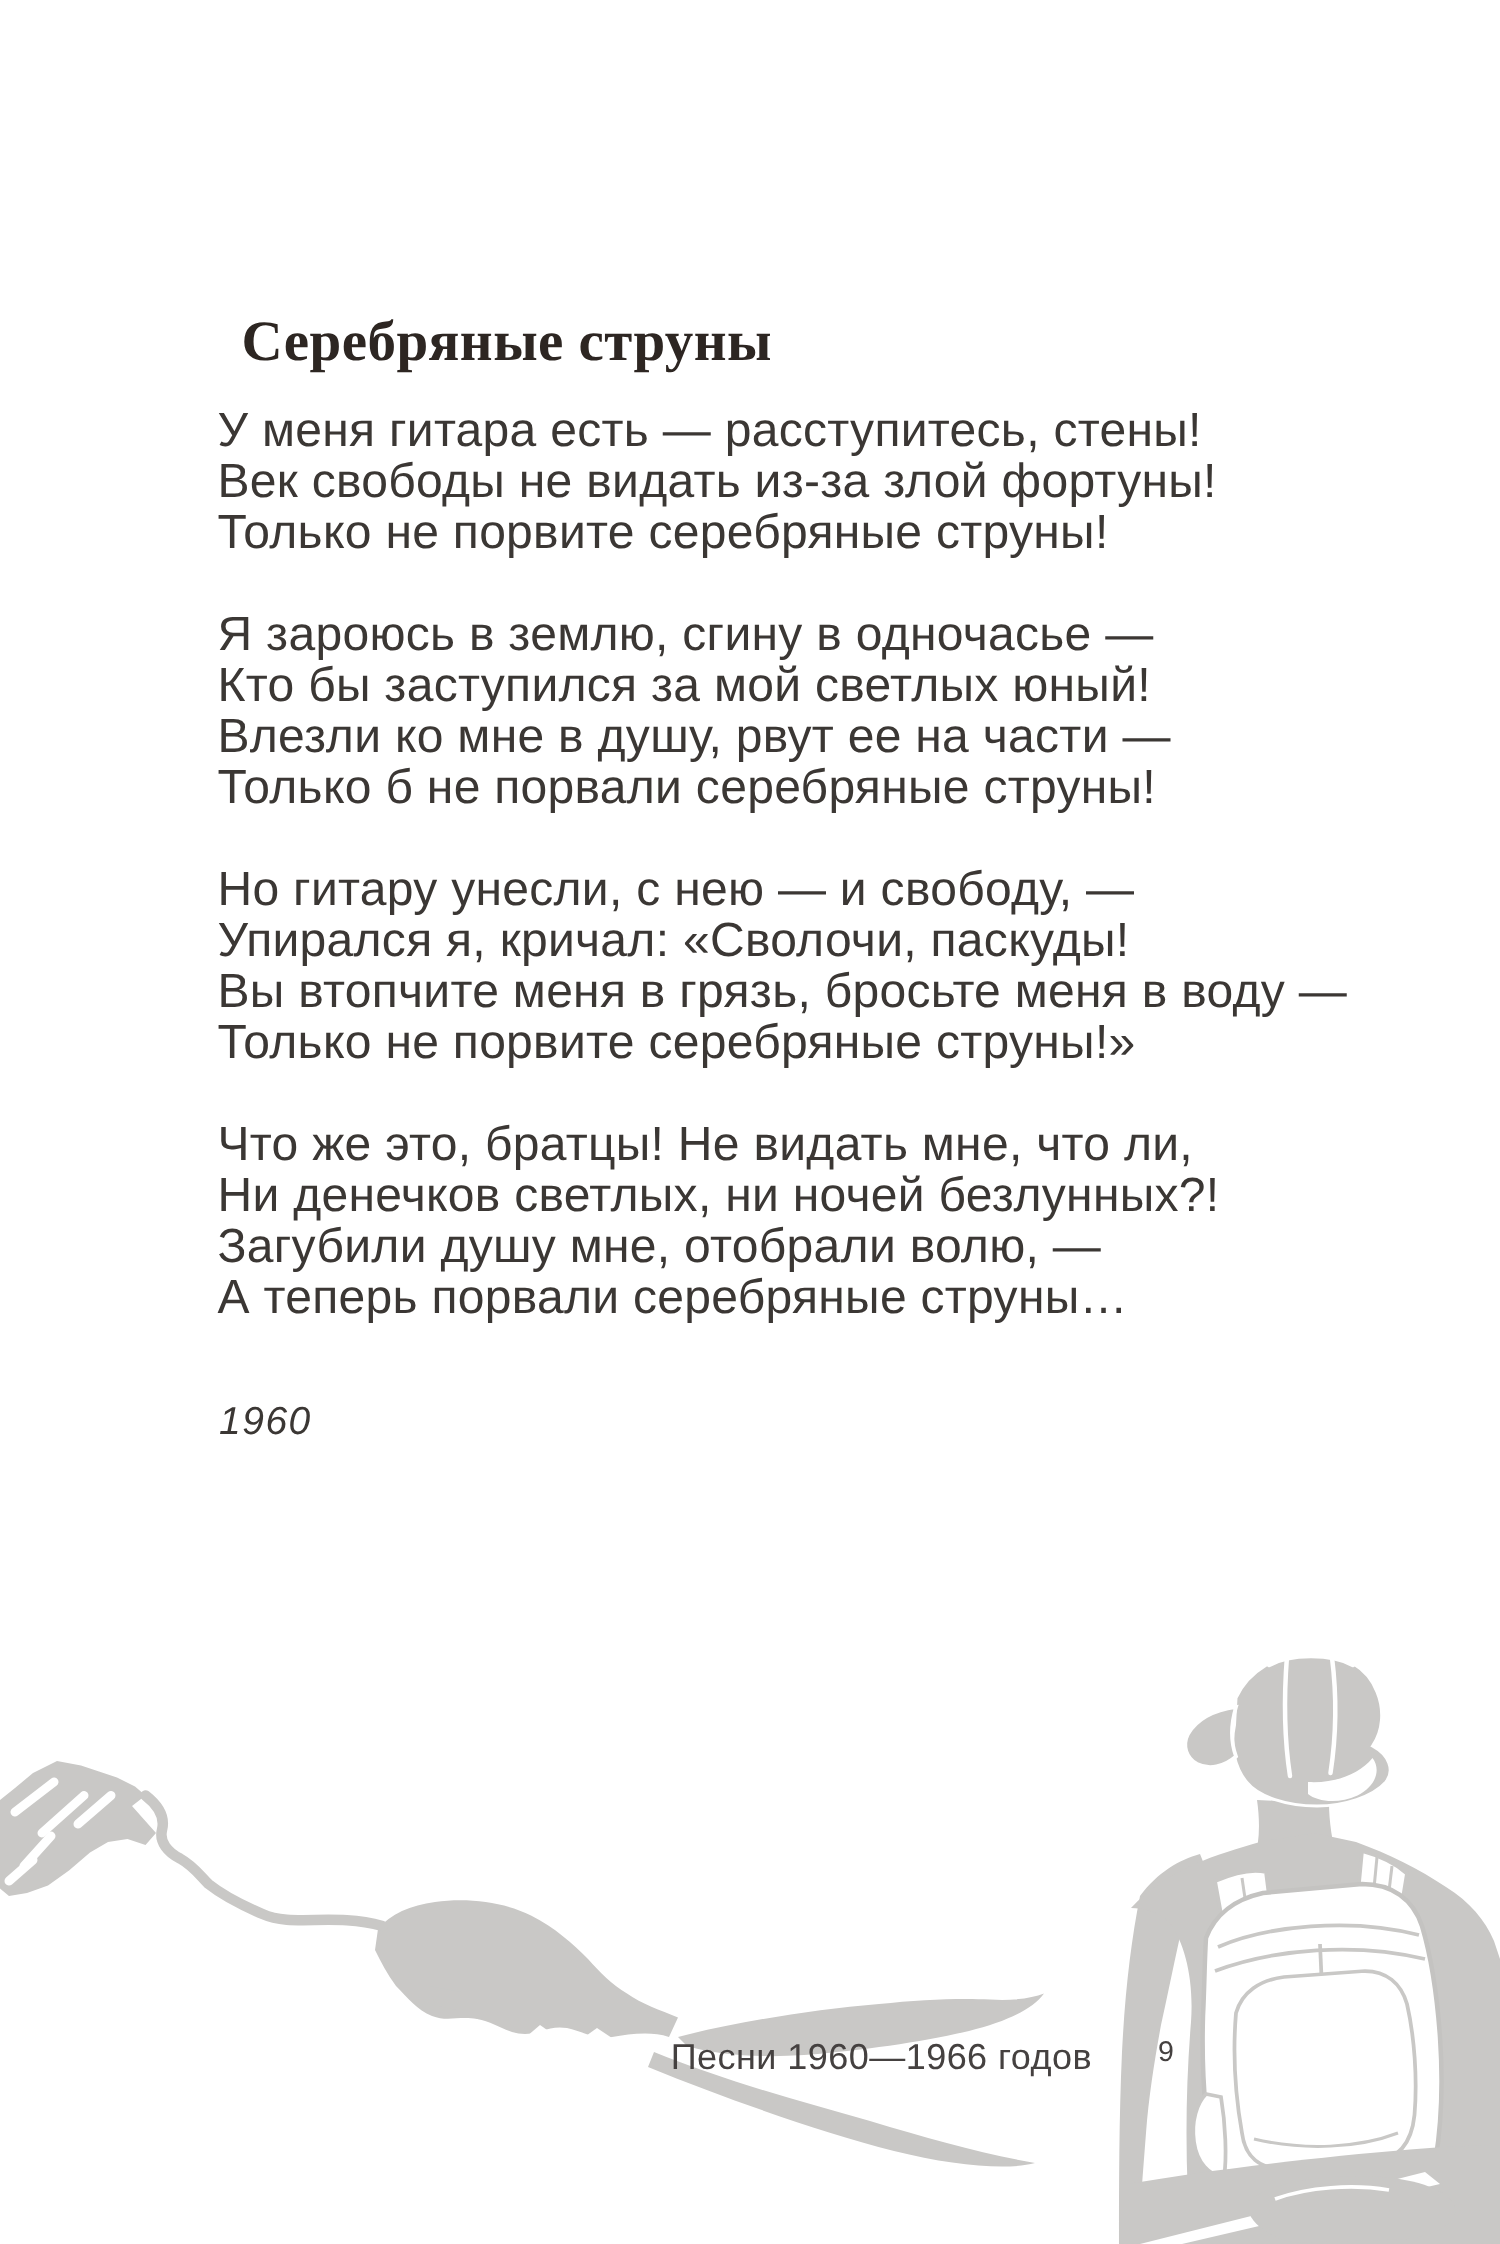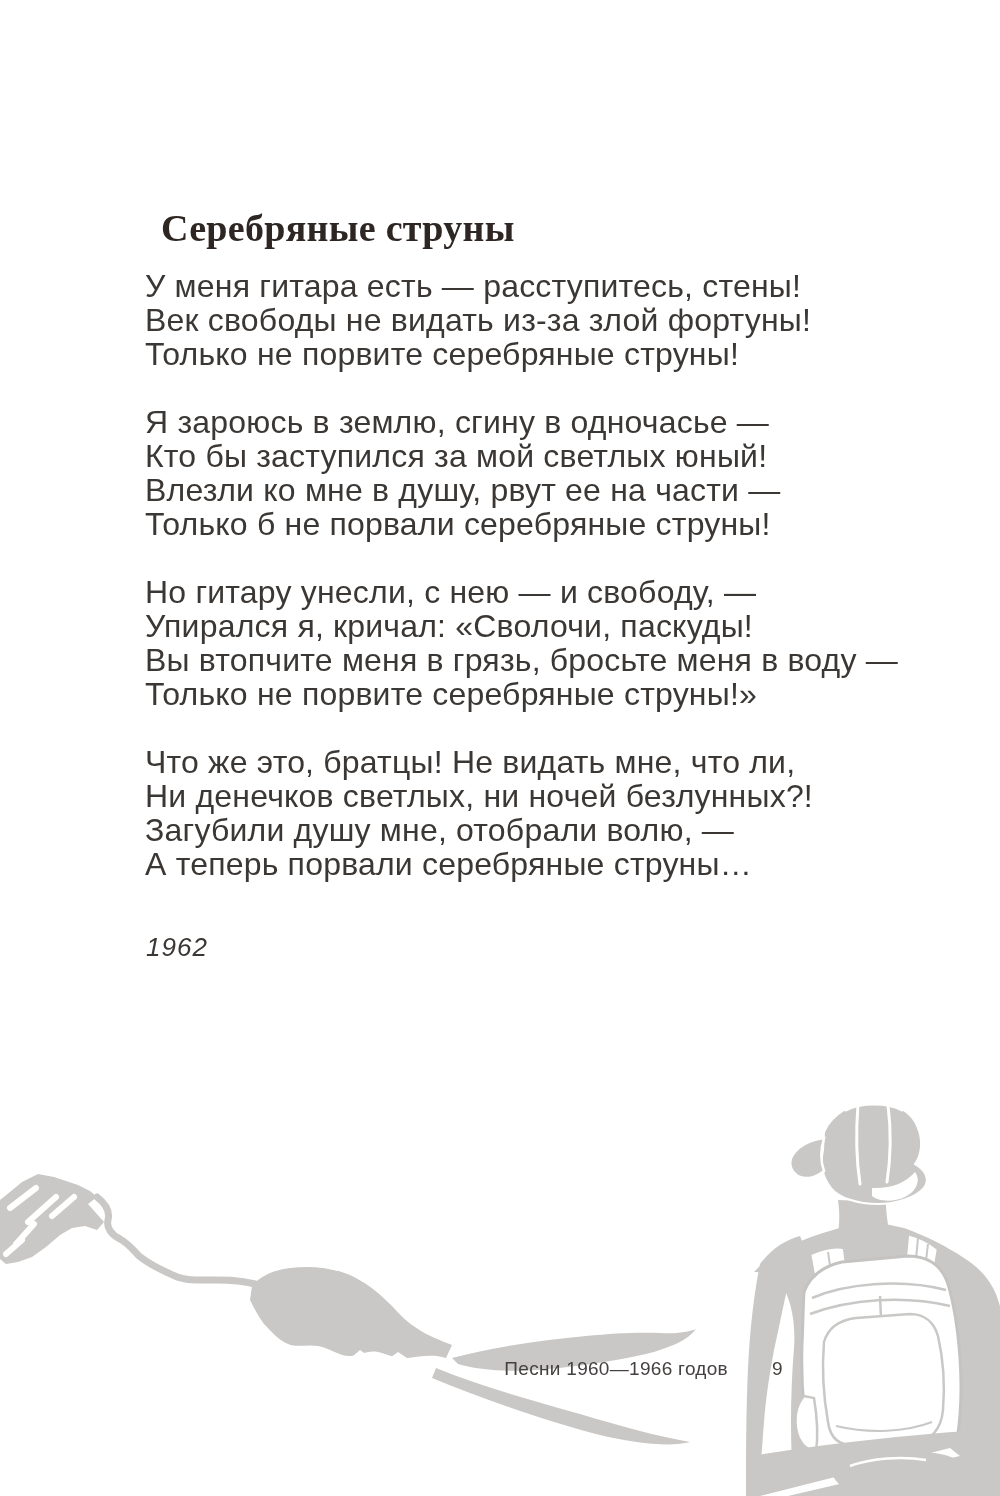--- a/index.html
+++ b/index.html
@@ -44,21 +44,21 @@
     font-style: italic;
     color: #3b3734;
     letter-spacing: 1px;
   }
   .footer-label {
     position: absolute;
     left: 0;
     top: 1358px;
     width: 728px;
     text-align: right;
-    font-size: 19px;
+    font-size: 24px;
     letter-spacing: 0.3px;
     color: #454140;
     z-index: 4;
   }
   .page-number {
     position: absolute;
     left: 772px;
     top: 1358px;
     font-size: 19px;
     color: #454140;
@@ -107,21 +107,21 @@
       <p>Только не порвите серебряные струны!»</p>
     </div>
     <div class="stanza">
       <p>Что же это, братцы! Не видать мне, что ли,</p>
       <p>Ни денечков светлых, ни ночей безлунных?!</p>
       <p>Загубили душу мне, отобрали волю, —</p>
       <p>А теперь порвали серебряные струны…</p>
     </div>
   </div>
 
-  <div class="poem-year">1962</div>
+  <div class="poem-year">1960</div>
 
   <svg class="art-mountains" viewBox="0 0 760 400" xmlns="http://www.w3.org/2000/svg" aria-hidden="true">
     <g fill="#c9c8c6" stroke="none">
 
       <path d="M0,104 L10,96 L22,86 L38,78 L54,81 L66,85 L78,89 L90,95 L97,101
                L88,108 L96,117 L104,126 L97,134 L85,130 L72,132 L60,139
                L46,151 L32,161 L18,166 L6,168 L0,163 Z"></path>
 
       <path d="M252,190 C260,180 274,174 290,172 C312,169 336,172 354,181
                C370,189 382,200 392,210 C400,219 408,227 418,233

